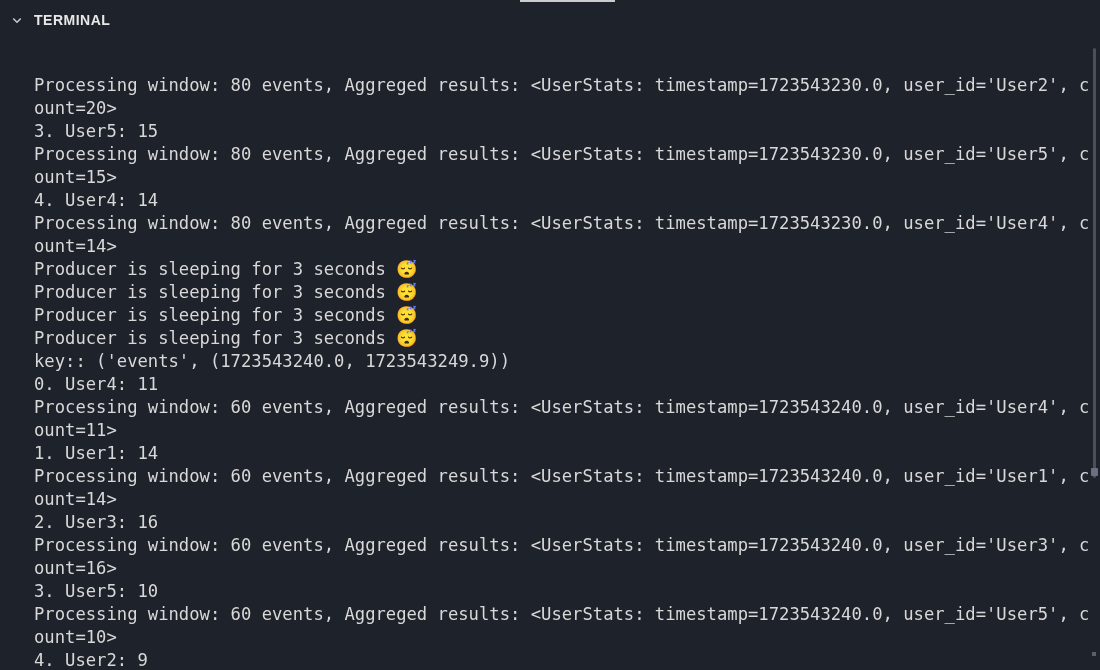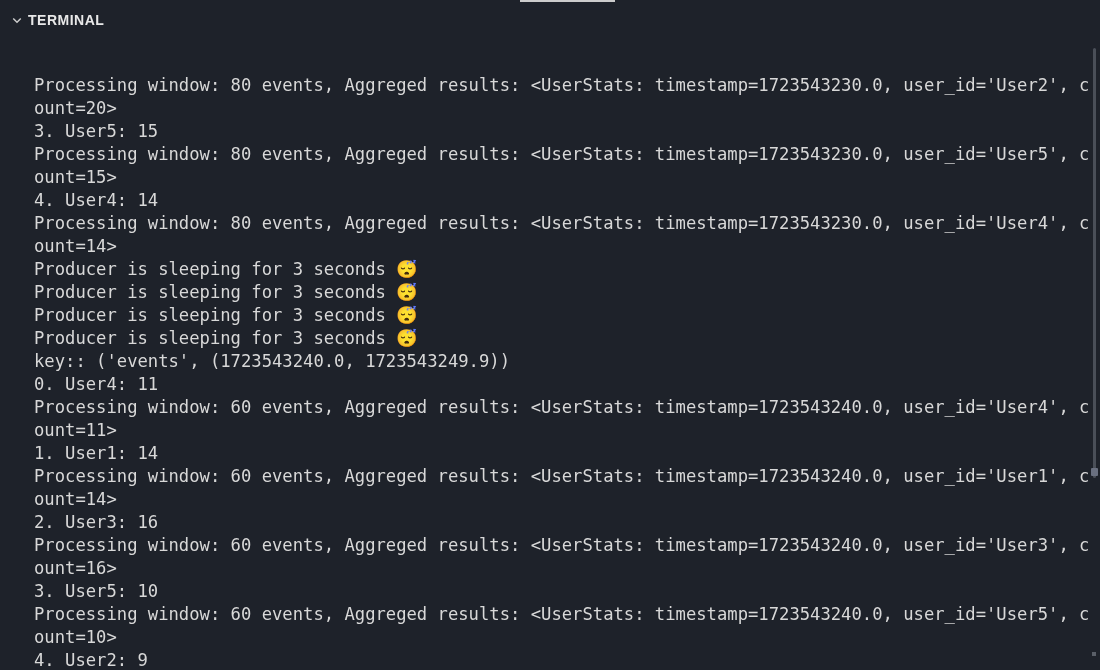--- a/index.html
+++ b/index.html
@@ -26,21 +26,21 @@
       left: 520px;
       width: 95px;
       height: 2px;
       background-color: #cccccc;
       top: 0;
     }
     .terminal-header {
       display: flex;
       align-items: center;
       padding: 8px 26px 10px 10px;
-      gap: 4px;
+      gap: 10px;
     }
     .chevron-icon {
       width: 14px;
       height: 14px;
       display: flex;
       align-items: center;
       justify-content: center;
     }
     .chevron-icon svg {
       width: 12px;

